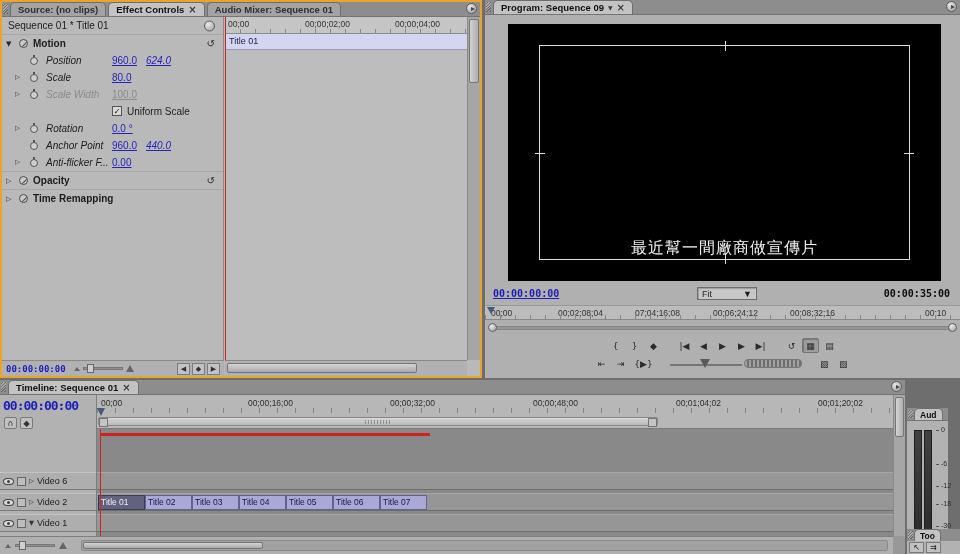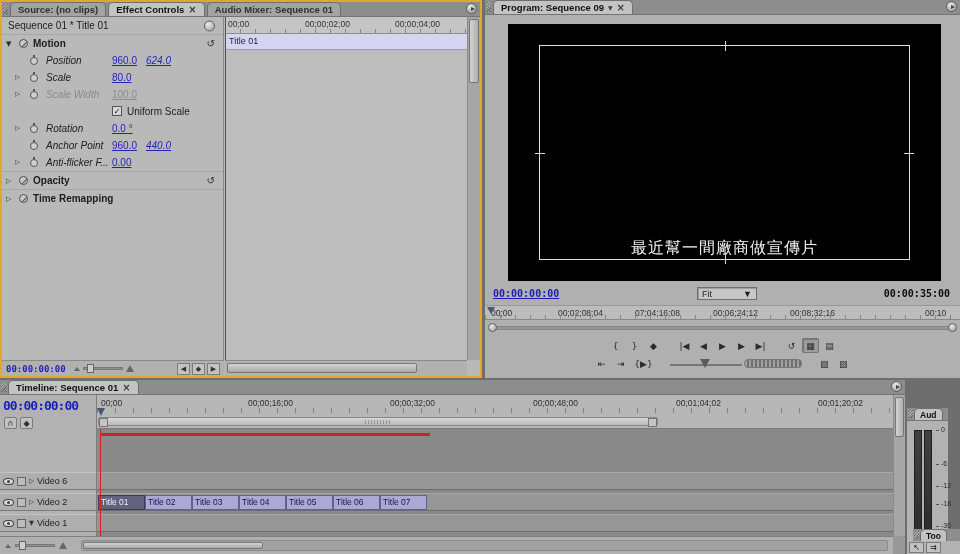--- a/index.html
+++ b/index.html
@@ -187,21 +187,21 @@
   
   #am { left:907px; top:380px; width:41px; height:147px;margin-top:28px; }
   #am .body { position:absolute; left:0; top:13px; right:0; bottom:0; background:#b2b2b2; }
   .meterbar { position:absolute; top:9px; width:8px; height:112px; border:1px solid #1f1f1f;
              background:linear-gradient(#414141,#2b2b2b); }
   #m1 { left:7px; } #m2 { left:17px; }
   .dbscale { position:absolute; left:29px; top:0; bottom:0; font-size:7px; color:#2a2a2a; }
   .db { position:absolute; left:5px; }
   .db::before { content:""; position:absolute; left:-5px; top:4px; width:3px; height:1px; background:#555; }
   #db0 { top:5px; } #db1 { top:39px; } #db2 { top:61px; } #db3 { top:79px; } #db4 { top:101px; }
-  #tools { left:907px; top:529px; width:53px; height:25px;padding-left:6px; }
+  #tools { left:907px; top:529px; width:53px; height:25px; }
   #tools .body { position:absolute; left:0; top:12px; right:0; bottom:0; background:#b2b2b2;
              display:flex; gap:2px; padding:1px 2px; }
   .toolbtn { width:15px; height:11px; font-size:8px; line-height:10px; text-align:center;
              background:#c2c2c2; border:1px solid #7a7a7a; color:#222; font-family:"DejaVu Sans",sans-serif; }
 </style>
 </head>
 <body>
 
 <section class="panel" id="ec">
   <div class="tabbar">

